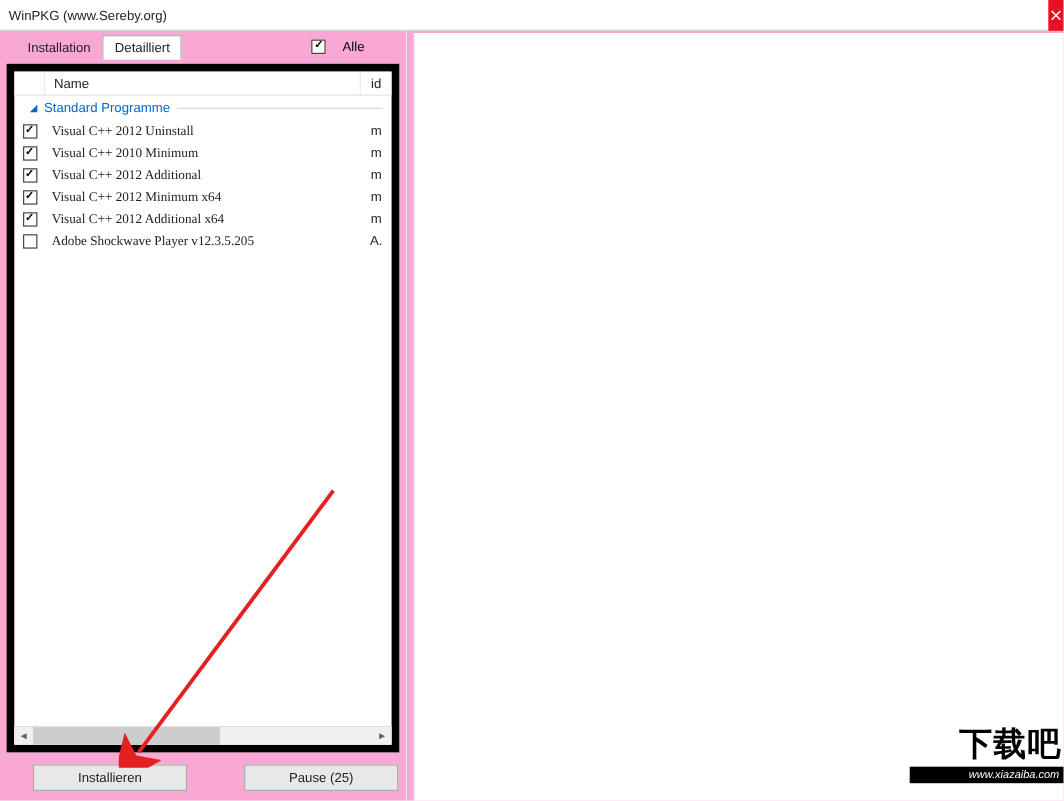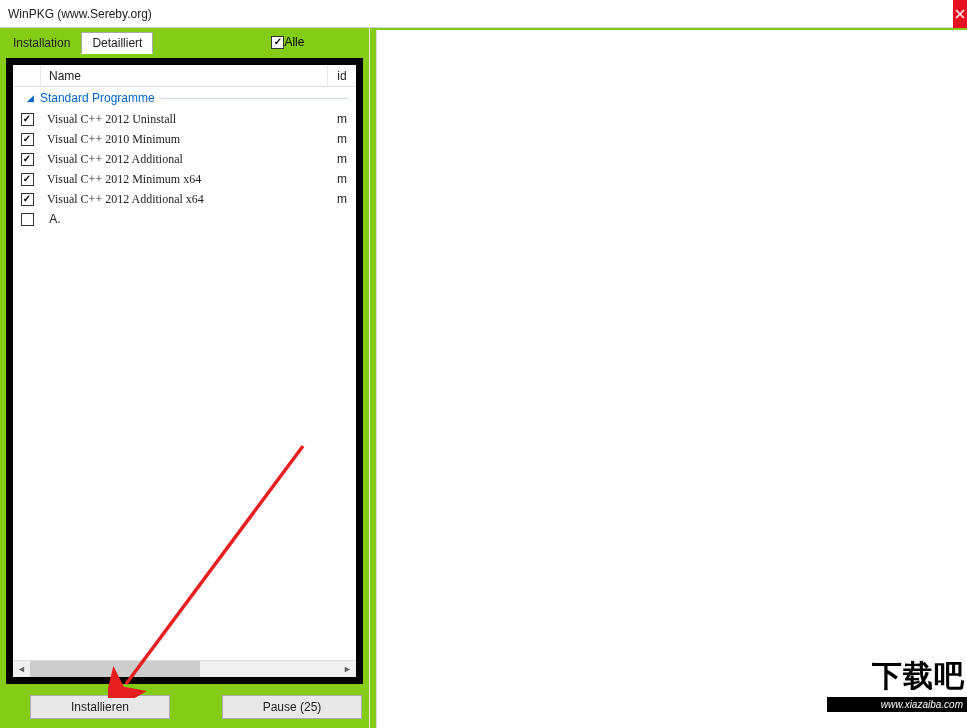--- a/index.html
+++ b/index.html
@@ -5,42 +5,42 @@
   * { box-sizing: border-box; }
   html, body {
     margin: 0; padding: 0;
     font-family: "Segoe UI", Tahoma, sans-serif;
     font-size: 12px;
     background: #fff;
     color: #000;
     width: 967px; height: 728px;
     overflow: hidden;
   }
-  .window { width: 967px; height: 728px; position: relative; background: #84cc16; }
+  .window { width: 967px; height: 728px; position: relative; background: #f9a8d4; }
   .titlebar {
     height: 28px; display: flex; align-items: center; justify-content: space-between;
     padding: 0 0 0 8px; background: #fff; border-bottom: 1px solid #d0d0d0;
   }
   .titlebar-title { font-size: 12px; color: #222; }
   .close-btn {
     width: 14px; height: 28px; background: #e81123; color: #fff;
     display: flex; align-items: center; justify-content: flex-end;
     padding-right: 2px; font-size: 12px; cursor: pointer;
   }
   .content { display: flex; height: calc(100% - 28px); }
   .left-panel { width: 370px; display: flex; flex-direction: column; border-right: 1px solid #e8e8e8; }
   .right-panel { flex: 1; background: #fff; border-left: 1px solid #d9d9d9; margin: 2px 0 0 6px; }
 
-  .tab-row { display: flex; align-items: center; height: 24px; margin-top: 2px; padding-left: 2px; }
+  .tab-row { display: flex; align-items: center; height: 24px; margin-top: 2px; padding-left: 2px; margin-left: 12px; }
   .tab {
     padding: 3px 10px; font-size: 12px; color: #222; cursor: pointer;
     border: 1px solid transparent; position: relative; top: 1px;
   }
   .tab.active { border: 1px solid #a8a8a8; border-bottom: 1px solid #fff; background: #fff; }
-  .alle-check { display: flex; align-items: center; margin-left: 118px; gap: 0; cursor: pointer; }
+  .alle-check { display: flex; align-items: center; margin-left: 118px; gap: 15px; cursor: pointer; }
   .chk {
     width: 13px; height: 13px; border: 1px solid #333; background: #fff;
     display: inline-flex; align-items: center; justify-content: center;
     font-size: 10px; line-height: 1;
   }
   .chk.checked::after { content: "✓"; color: #000; font-weight: bold; }
 
   .list-container {
     flex: 1; margin: 4px 6px 2px 6px; border: 7px solid #000000;
     display: flex; flex-direction: column; background: #fff;
@@ -183,20 +183,21 @@
             <span class="rchk">
                 <span class="chk checked"></span>
               </span>
             <span class="rname">Visual C++ 2012 Additional x64</span>
             <span class="rid">m</span>
           </div>
           <div class="row">
             <span class="rchk">
                 <span class="chk"></span>
               </span>
+            <span class="rname">Adobe Shockwave Player v12.3.5.205</span>
             <span class="rid">A.</span>
           </div>
         </div>
 
         <div class="hscroll">
           <div class="sc-btn">◄</div>
           <div class="sc-track">
             <div class="sc-thumb"></div>
           </div>
           <div class="sc-btn">►</div>

